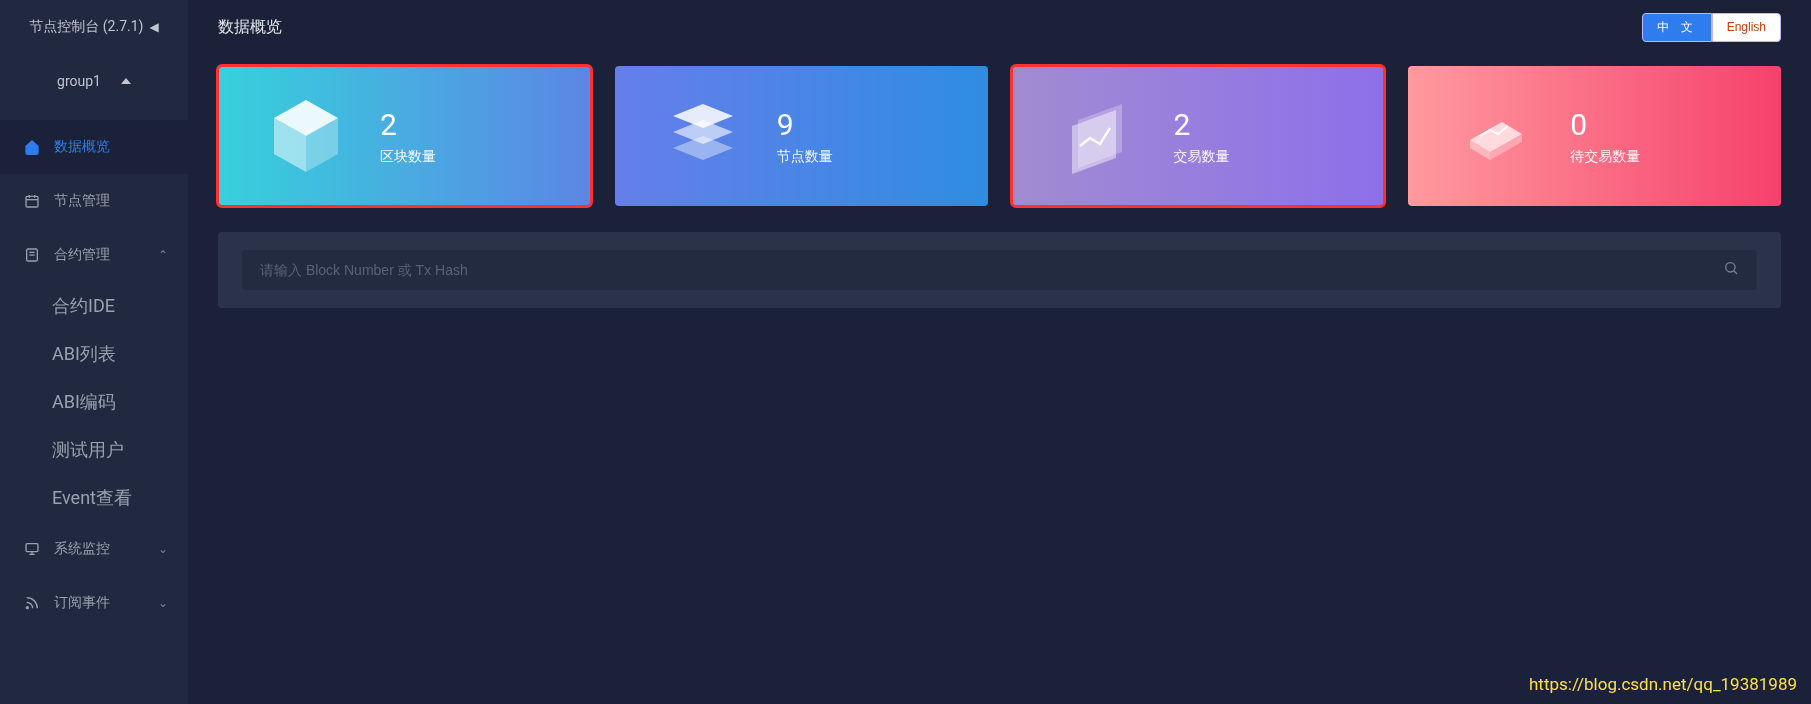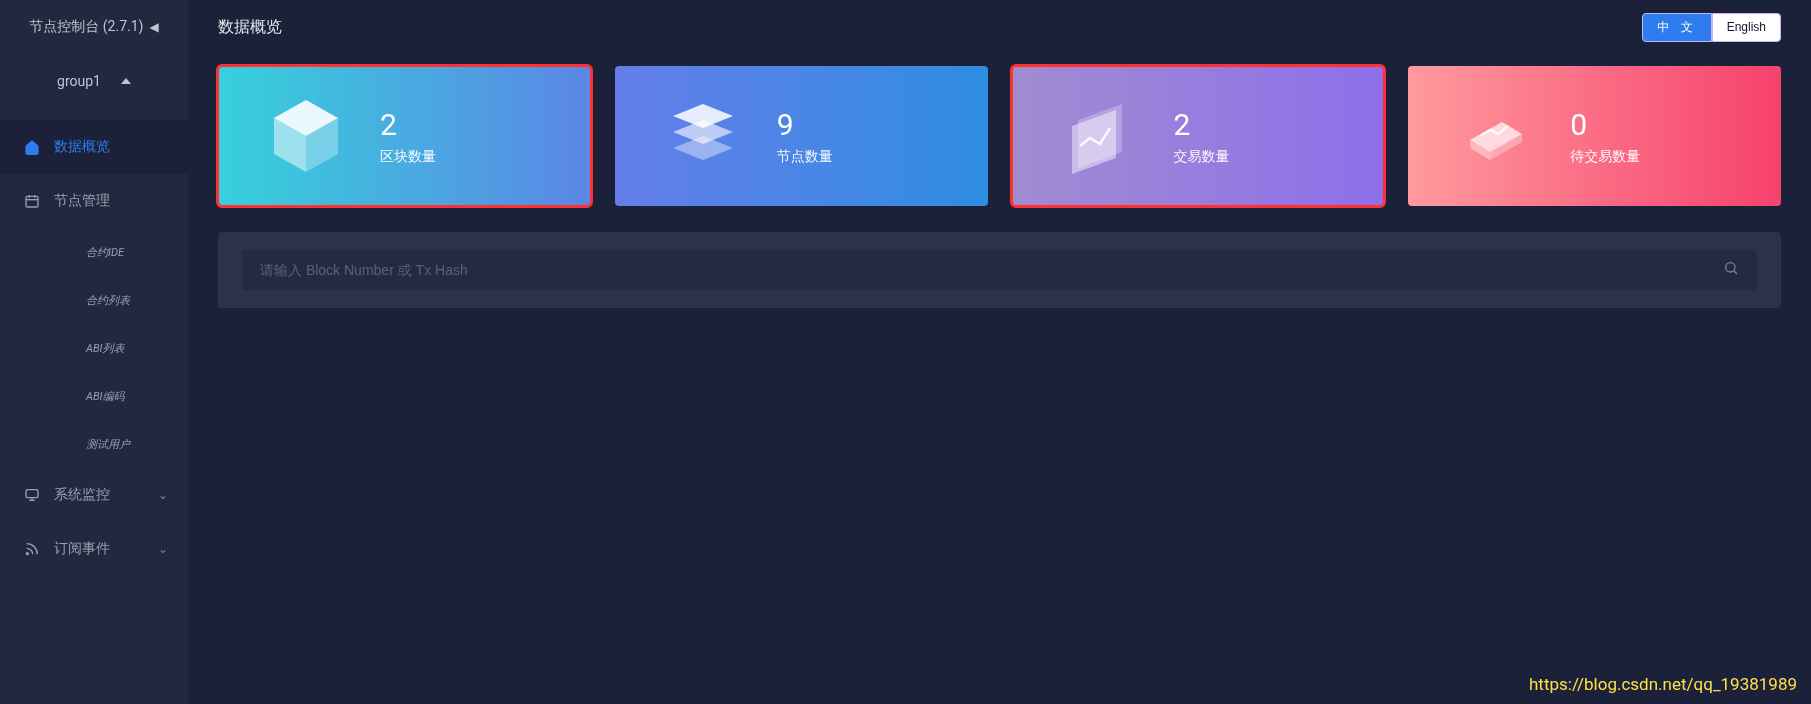--- a/index.html
+++ b/index.html
@@ -10,28 +10,28 @@
     .sidebar-header .arrow-left { font-size: 12px; }
     .group-selector { height: 54px; display: flex; align-items: center; justify-content: center; gap: 20px; color: #c0c4cc; font-size: 14px; cursor: pointer; margin-bottom: 12px; }
     .caret-up { width: 0; height: 0; border-left: 5px solid transparent; border-right: 5px solid transparent; border-bottom: 6px solid #c0c4cc; }
     .nav { list-style: none; }
     .nav-item { height: 54px; display: flex; align-items: center; padding-left: 24px; gap: 14px; color: #9aa0ad; font-size: 14px; cursor: pointer; position: relative; }
     .nav-item.active { background: #1a2138; color: #2e7cee; }
     .nav-item .icon { width: 16px; height: 16px; display: inline-flex; align-items: center; justify-content: center; }
     .nav-item svg { width: 16px; height: 16px; }
     .nav-item.active svg { stroke: #2e7cee; fill: #2e7cee; }
     .nav-item .chevron { position: absolute; right: 20px; font-size: 12px; color: #7a8099; }
-    .sub-item { height: 48px; display: flex; align-items: center; padding-left: 86px; color: #9aa0ad; font-size: 11px; cursor: pointer; font-style: italic; }
+    .sub-item { height: 48px; display: flex; align-items: center; padding-left: 52px; color: #9aa0ad; font-size: 18px; cursor: pointer; }
     .main { flex: 1; display: flex; flex-direction: column; }
     .topbar { height: 54px; display: flex; align-items: center; padding: 0 30px; }
     .page-title { color: #e4e7ed; font-size: 16px; font-weight: 500; }
     .lang-switch { margin-left: auto; display: flex; }
     .lang-btn { padding: 5px 14px; font-size: 12px; cursor: pointer; border: 1px solid #c4b5fd; }
     .lang-btn.zh { background: #2e7cee; color: #fff; border-radius: 4px 0 0 4px; letter-spacing: 4px; }
-    .lang-btn.en { background: #fff; color: #0f172a; border-radius: 0 4px 4px 0; }
+    .lang-btn.en { background: #fff; color: #c2410c; border-radius: 0 4px 4px 0; }
     .content { padding: 12px 30px; }
     .cards { display: flex; gap: 24px; margin-bottom: 26px; }
     .card { flex: 1; height: 140px; border-radius: 4px; display: flex; align-items: center; padding-left: 48px; gap: 34px; cursor: pointer; }
     .card.highlight-red { outline: 3px solid #ff3030; outline-offset: -1px; }
     .card-icon { width: 80px; height: 84px; display: flex; align-items: center; justify-content: center; }
     .card-text { color: #fff; }
     .card-value { font-size: 30px; font-weight: 400; margin-bottom: 6px; }
     .card-label { font-size: 14px; opacity: 0.95; }
     .card1 { background: linear-gradient(90deg, #36d1dc 0%, #5b86e5 100%); }
     .card2 { background: linear-gradient(90deg, #667eea 0%, #2e8de1 100%); }
@@ -70,34 +70,45 @@
         <span class="icon">
           <svg viewBox="0 0 24 24" fill="none" stroke="#9aa0ad" stroke-width="2">
               <rect x="3" y="5" width="18" height="16" rx="2"></rect>
               <line x1="3" y1="10" x2="21" y2="10"></line>
               <line x1="8" y1="3" x2="8" y2="7"></line>
               <line x1="16" y1="3" x2="16" y2="7"></line>
             </svg>
         </span>
         <span>节点管理</span>
       </li>
+      <li class="nav-item">
+        <span class="icon">
+          <svg viewBox="0 0 24 24" fill="none" stroke="#9aa0ad" stroke-width="2">
+              <rect x="4" y="3" width="16" height="18" rx="2"></rect>
+              <line x1="8" y1="8" x2="16" y2="8"></line>
+              <line x1="8" y1="12" x2="16" y2="12"></line>
+            </svg>
+        </span>
+        <span>合约管理</span>
+        <span class="chevron">⌃</span>
+      </li>
       <li class="sub-item">
           <span>合约IDE</span>
         </li>
       <li class="sub-item">
-          <span>合约列表</span>
-        </li>
-      <li class="sub-item">
           <span>ABI列表</span>
         </li>
       <li class="sub-item">
           <span>ABI编码</span>
         </li>
       <li class="sub-item">
           <span>测试用户</span>
+        </li>
+      <li class="sub-item">
+          <span>Event查看</span>
         </li>
       <li class="nav-item">
         <span class="icon">
           <svg viewBox="0 0 24 24" fill="none" stroke="#9aa0ad" stroke-width="2">
               <rect x="3" y="4" width="18" height="12" rx="2"></rect>
               <line x1="8" y1="20" x2="16" y2="20"></line>
               <line x1="12" y1="16" x2="12" y2="20"></line>
             </svg>
         </span>
         <span>系统监控</span>

